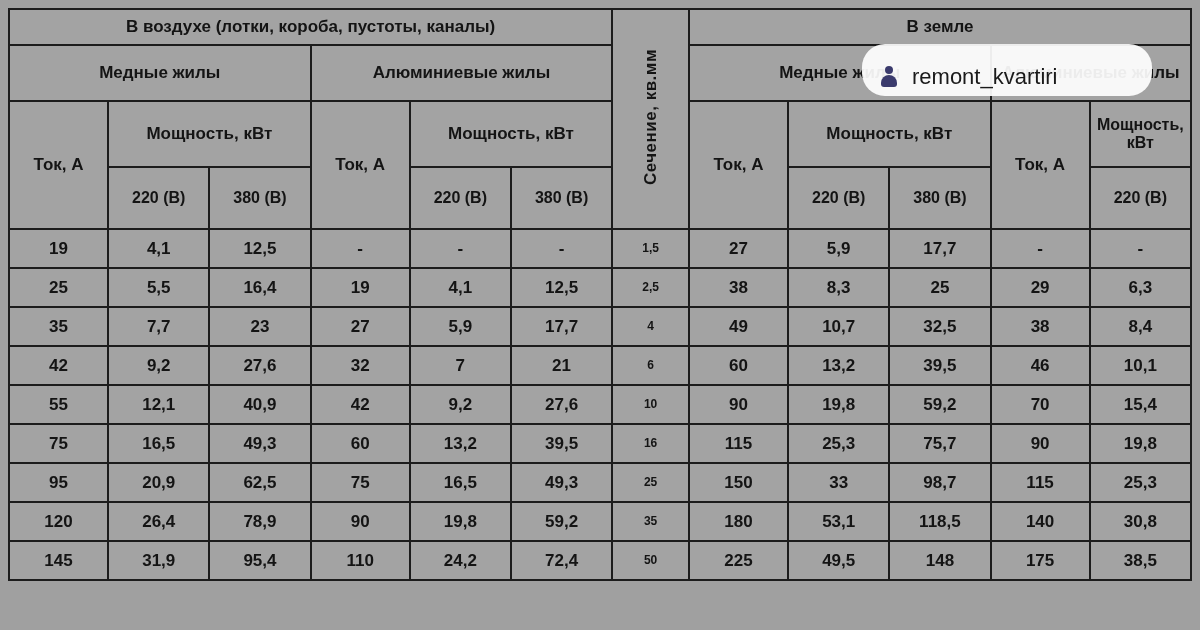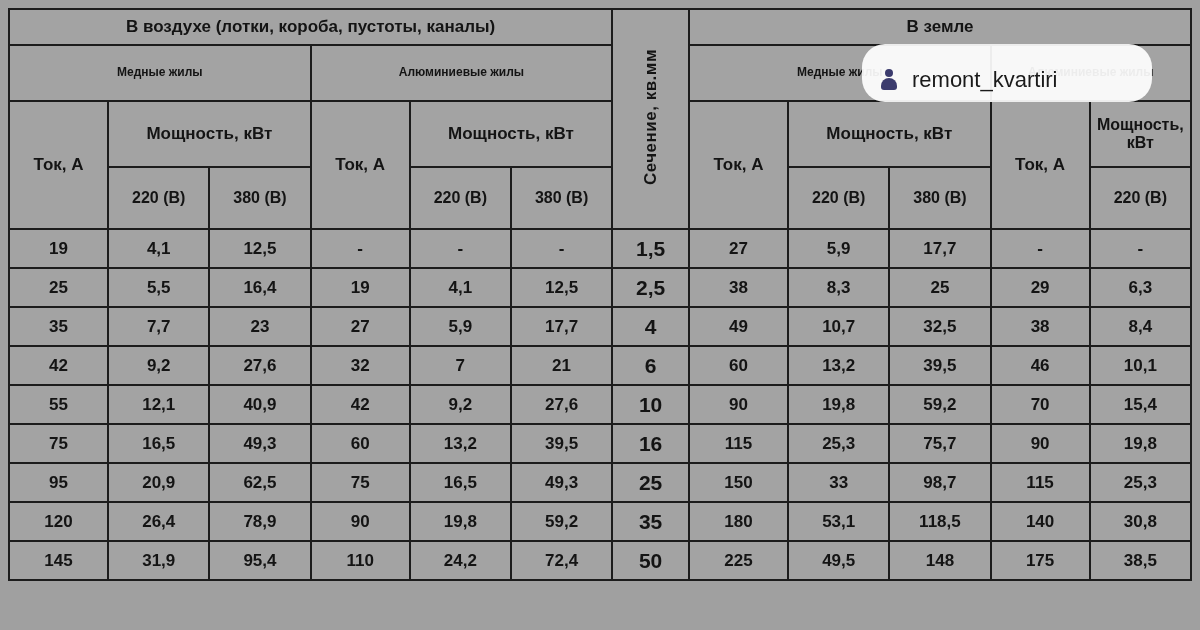--- a/index.html
+++ b/index.html
@@ -43,21 +43,21 @@
     padding: 1px 2px;
   }
 
   
   td.h-top {
     font-size: 17px;
     height: 32px;
     background: #a6a6a6;
   }
   td.h-sub {
-    font-size: 12px;
+    font-size: 17px;
     height: 52px;
     background: #a6a6a6;
   }
   td.h-mid {
     font-size: 17px;
     background: #a6a6a6;
   }
   td.h-small {
     font-size: 16px;
     background: #a6a6a6;
@@ -76,21 +76,21 @@
     font-size: 17px;
     letter-spacing: 0.5px;
   }
 
   
   td.data {
     font-size: 17px;
     height: 35px;
   }
   td.data.sec {
-    font-size: 21px;
+    font-size: 12px;
   }
   td.dim {
     color: #2a2a2a;
     font-weight: bold;
   }
 
   
   #lj-overlay {
     position: absolute;
     left: 0;
@@ -141,21 +141,21 @@
     letter-spacing: 1px;
     color: #111111;
     margin-left: 20px;
     white-space: nowrap;
   }
 
   #lj-user-pill {
     position: absolute;
     right: 48px;
     top: 44px;
-    height: 58px;
+    height: 52px;
     min-width: 290px;
     border-radius: 23px;
     background: rgba(255,255,255,0.92);
     display: flex;
     align-items: center;
     padding: 14px 22px 0 16px;
     box-sizing: border-box;
   }
   #lj-user-avatar {
     width: 22px;

